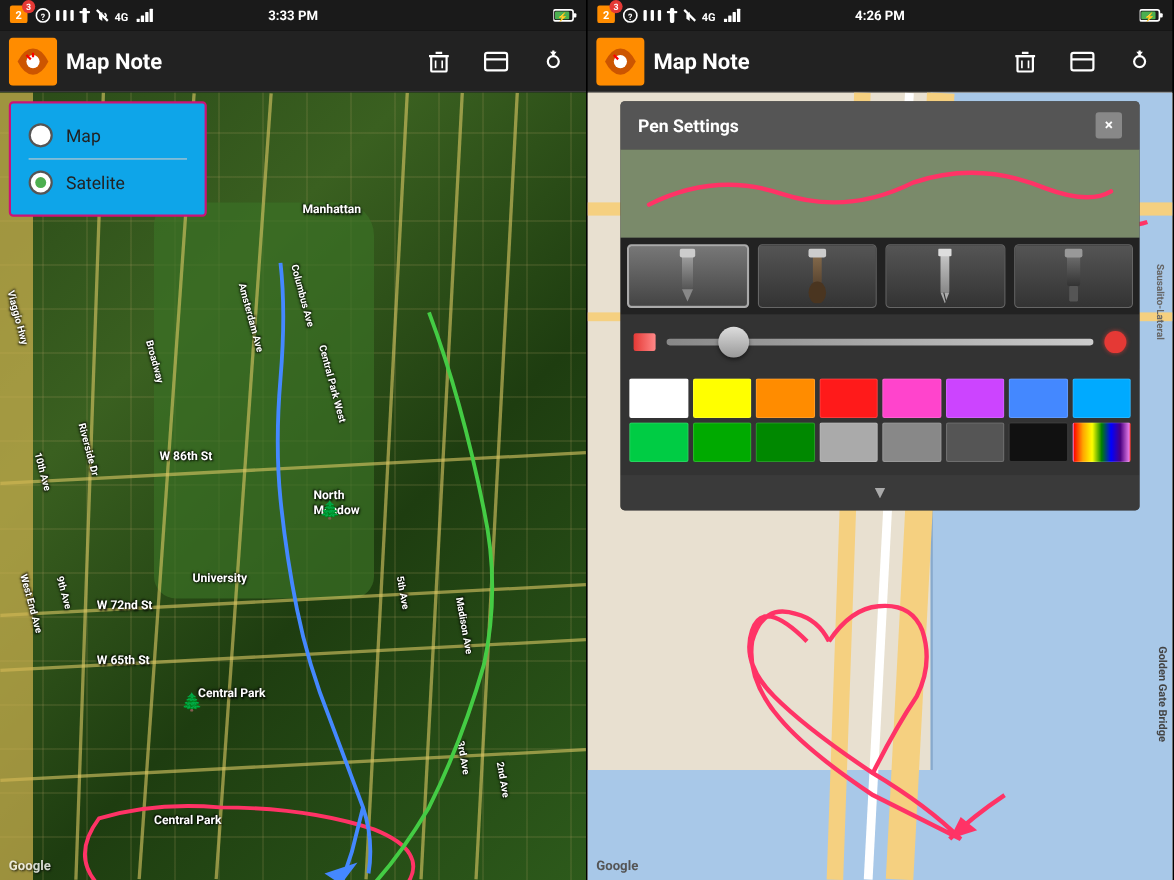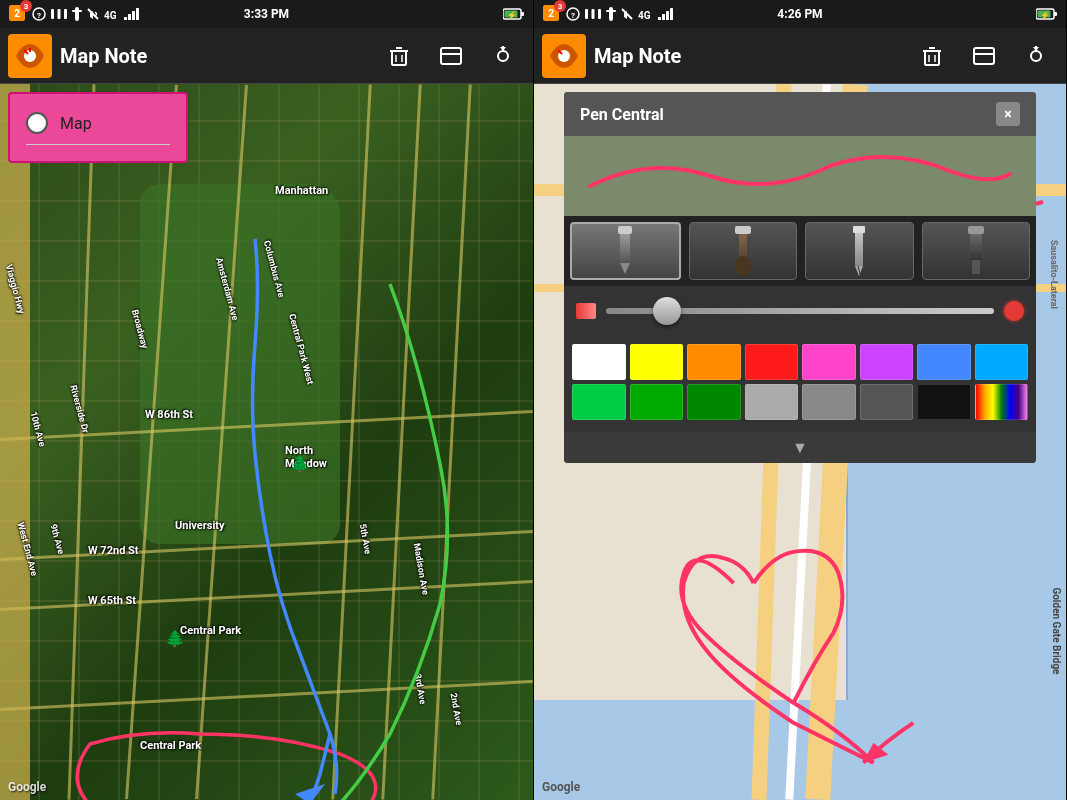--- a/index.html
+++ b/index.html
@@ -96,21 +96,21 @@
       height: 100%;
       background: #2d5a1b;
       position: relative;
     }
 
     
     .map-type-popup {
       position: absolute;
       top: 8px;
       left: 8px;
-      background: #ec4899;
+      background: #0ea5e9;
       border: 2px solid #cc1177;
       border-radius: 4px;
       padding: 12px 16px;
       z-index: 10;
       min-width: 180px;
     }
     .map-type-option {
       display: flex;
       align-items: center;
       gap: 12px;
@@ -551,20 +551,26 @@
 
         <polygon points="270,750 280,730 260,730" fill="#44cc44"></polygon>
       </svg>
 
       <div class="map-type-popup">
         <div class="map-type-option">
           <div class="radio-outer"></div>
           <span class="map-type-label">Map</span>
         </div>
         <div class="divider-line"></div>
+        <div class="map-type-option">
+          <div class="radio-outer">
+            <div class="radio-inner"></div>
+          </div>
+          <span class="map-type-label">Satelite</span>
+        </div>
       </div>
 
       <div class="google-watermark">Google</div>
     </div>
   </div>
 </div>
 
 <div class="panel right-panel">
 
   <div class="status-bar">
@@ -675,21 +681,21 @@
 
         <path d="M 200 500 Q 160 460 150 490 Q 140 520 170 550 Q 200 580 260 620 Q 310 650 340 680 Q 300 660 260 640 Q 200 600 175 570 Q 145 535 150 500 Q 160 465 190 475 Q 210 480 220 500" stroke="#ff3366" stroke-width="4" fill="none"></path>
         <path d="M 220 500 Q 240 470 265 468 Q 295 465 305 490 Q 315 520 300 550 Q 280 580 260 620" stroke="#ff3366" stroke-width="4" fill="none"></path>
 
         <path d="M 380 640 Q 350 660 330 680" stroke="#ff3366" stroke-width="4" fill="none"></path>
         <polygon points="330,680 340,660 355,672" fill="#ff3366"></polygon>
       </svg>
 
       <div class="pen-settings-dialog">
         <div class="pen-settings-header">
-          <span class="pen-settings-title">Pen Central</span>
+          <span class="pen-settings-title">Pen Settings</span>
           <div class="close-btn">×</div>
         </div>
 
         <div class="pen-preview">
           <svg width="100%" height="100%" viewBox="0 0 460 80">
             <path d="M 20 50 Q 80 20 140 40 Q 200 60 260 30 Q 320 10 380 35 Q 420 50 440 38" stroke="#ff3366" stroke-width="4" fill="none" stroke-linecap="round"></path>
           </svg>
         </div>
 
         <div class="pen-tools-row">

